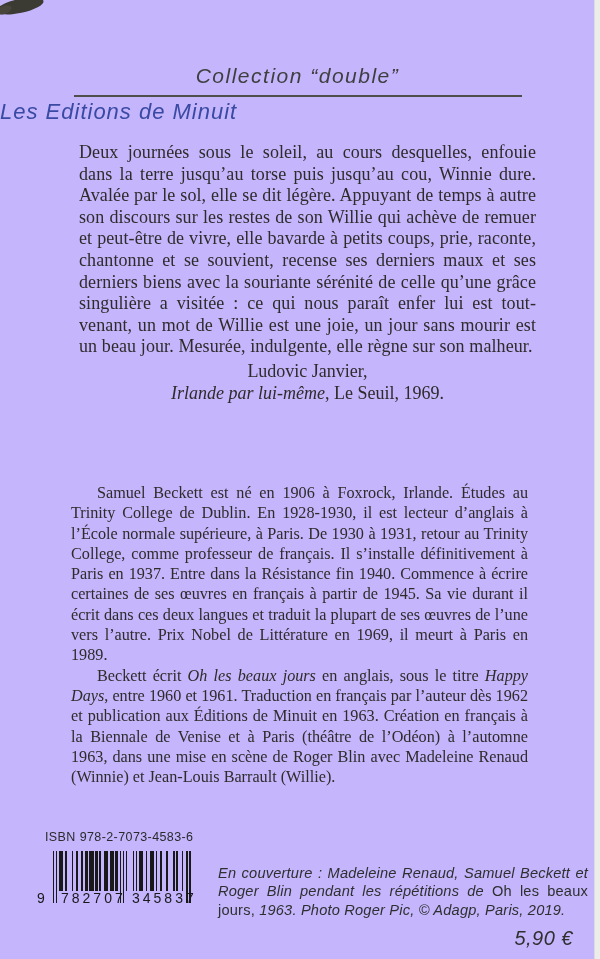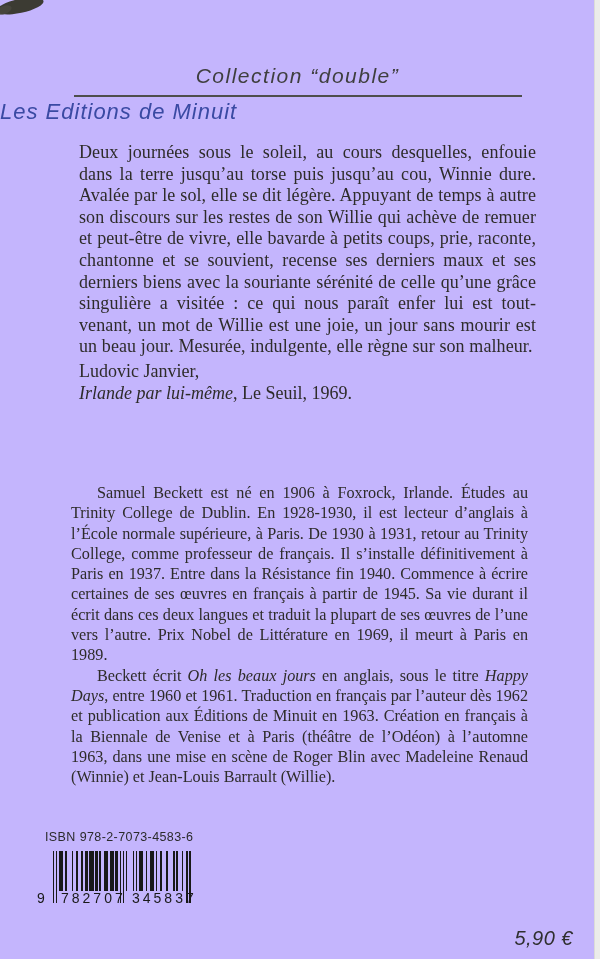--- a/index.html
+++ b/index.html
@@ -50,21 +50,21 @@
   }
   .quote-text{
     margin:0;
     font-size:18px;line-height:21.6px;
     text-align:justify;
     letter-spacing:0.1px;
   }
   .attribution{
     margin:2px 0 0 0;
     font-size:18px;line-height:22px;
-    text-align:left;
+    text-align:center;
   }
   .attribution .work{font-style:italic;}
 
   
   .bio-block{
     position:absolute;left:71px;top:483px;width:457px;
     color:#2e2c2a;
   }
   .bio-block p{
     margin:0;
@@ -178,18 +178,19 @@
         <div class="bar" style="left: 123.25px; width: 1.45px; height: 40px;"></div>
         <div class="bar" style="left: 129.05px; width: 1.45px; height: 40px;"></div>
         <div class="bar" style="left: 133.4px; width: 1.45px; height: 52px;"></div>
         <div class="bar" style="left: 136.3px; width: 1.45px; height: 52px;"></div>
       </div>
     <div class="bc-digit-first">9</div>
     <div class="bc-group g1">782707</div>
     <div class="bc-group g2">345837</div>
   </div>
 
+  <div class="credit"><span>En couverture : Madeleine Renaud, Samuel Beckett et Roger Blin pendant les répétitions de </span><span class="roman">Oh les beaux jours,</span><span> 1963. Photo Roger Pic, © Adagp, Paris, 2019.</span></div>
 
   <div class="price">5,90 €</div>
 
 </div>
 
 <div class="scan-right-edge"></div>
 
 </body></html>

